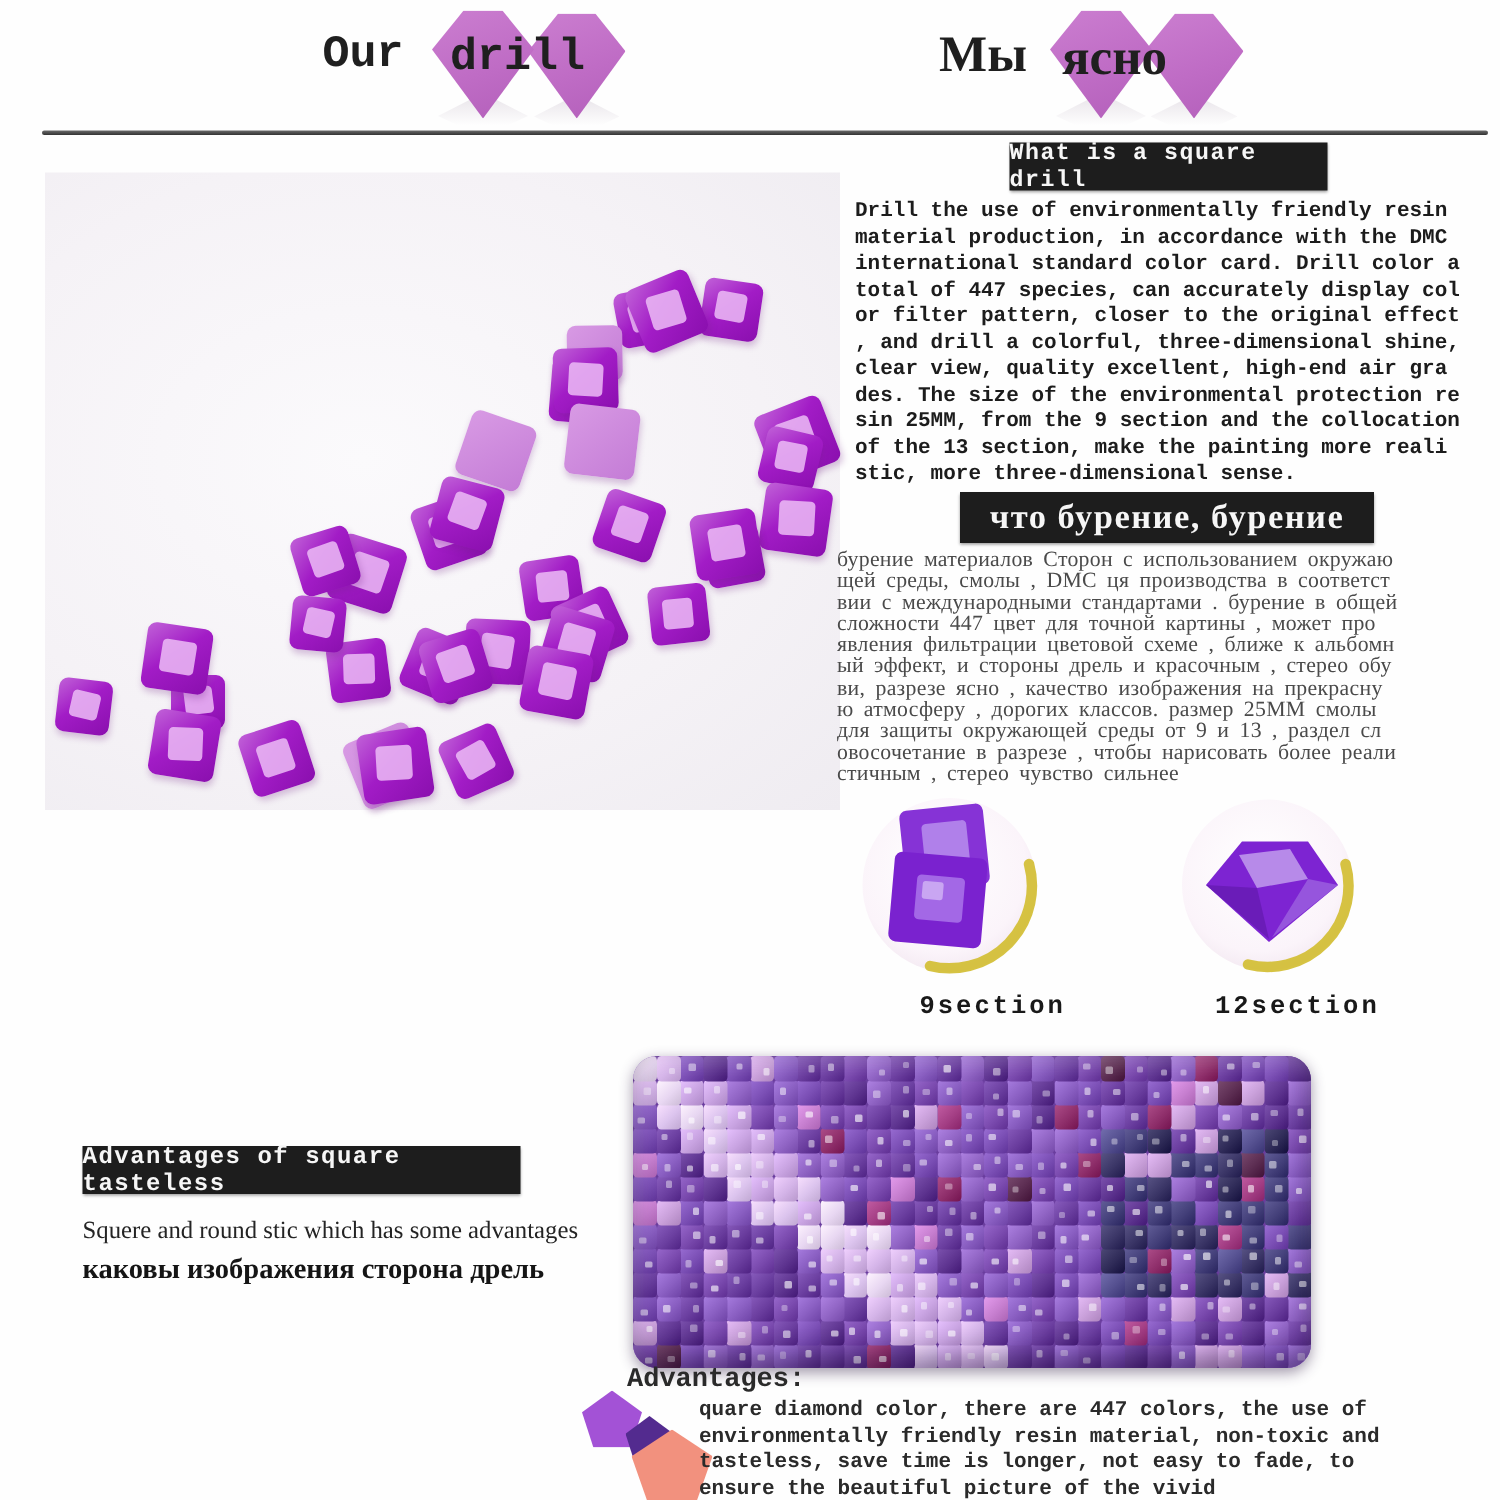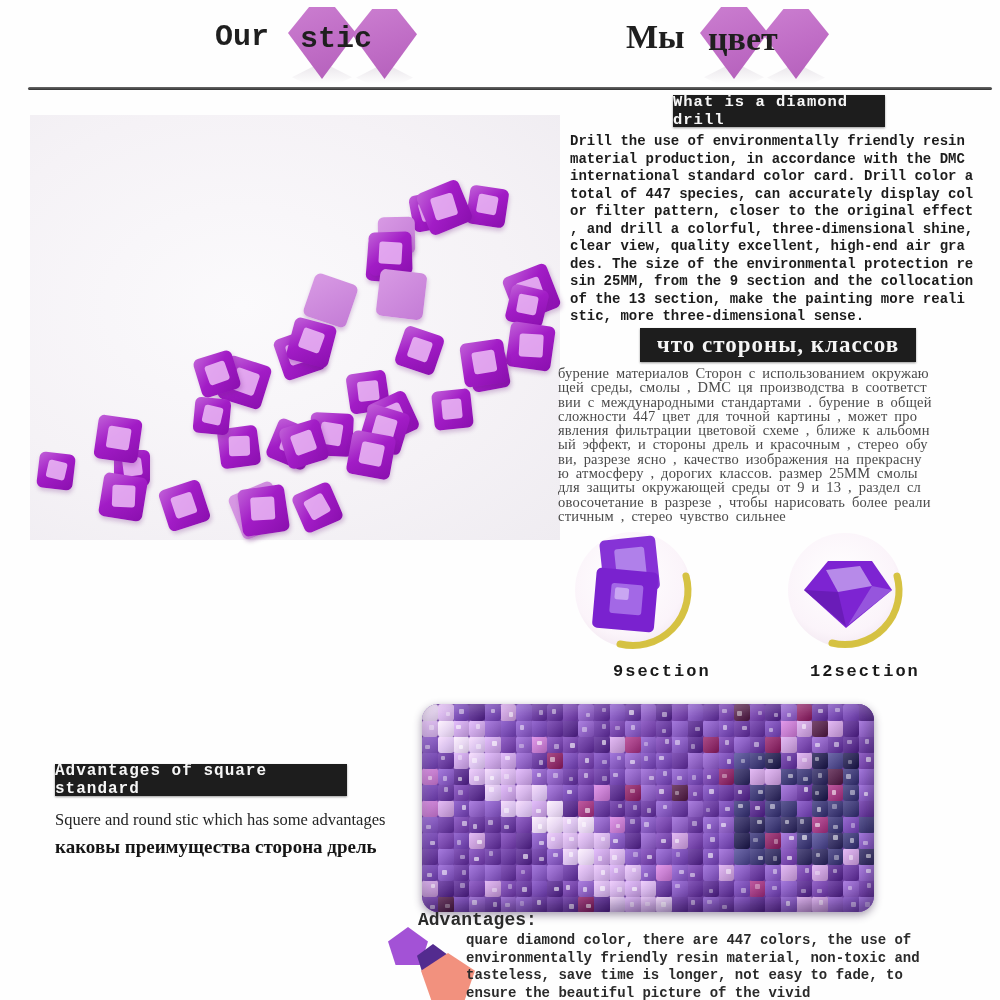--- a/index.html
+++ b/index.html
@@ -47,28 +47,28 @@
           box-shadow:inset 0 -8px 16px rgba(30,15,50,.35), inset 0 6px 10px rgba(255,255,255,.12);}
 </style>
 </head>
 <body>
 
 <div class="abs hdr-text" style="left:215px;top:20px;">Our</div>
 <div class="abs penta-down" style="left:288px;top:7px;width:68px;height:72px;z-index:2;"></div>
 <div class="abs penta-down" style="left:352px;top:9px;width:65px;height:70px;z-index:1;"></div>
 <div class="abs penta-reflect" style="left:292px;top:62px;width:60px;height:24px;"></div>
 <div class="abs penta-reflect" style="left:356px;top:63px;width:57px;height:23px;"></div>
-<div class="abs hdr-text" style="left:300px;top:22px;z-index:3;">stic</div>
+<div class="abs hdr-text" style="left:300px;top:22px;z-index:3;">drill</div>
 
 <div class="abs hdr-text-ru" style="left:626px;top:18px;">Мы</div>
 <div class="abs penta-down" style="left:700px;top:7px;width:68px;height:72px;z-index:2;"></div>
 <div class="abs penta-down" style="left:763px;top:9px;width:66px;height:70px;z-index:1;"></div>
 <div class="abs penta-reflect" style="left:704px;top:62px;width:60px;height:24px;"></div>
 <div class="abs penta-reflect" style="left:767px;top:63px;width:58px;height:23px;"></div>
-<div class="abs hdr-text-ru" style="left:708px;top:20px;z-index:3;">цвет</div>
+<div class="abs hdr-text-ru" style="left:708px;top:20px;z-index:3;">ясно</div>
 
 <div class="abs divider"></div>
 
 <div class="abs photo" id="drill-photo">
     <div class="gem" style="left: 437.539px; top: 72.0419px; width: 38.6294px; height: 38.6294px; transform: rotate(8.42653deg); background: linear-gradient(140deg, rgb(193, 98, 216) 0%, rgb(162, 28, 198) 45%, rgb(138, 15, 174) 100%);">
       <div class="facet" style="transform: rotate(2.0083deg);"></div>
     </div>
     <div class="gem" style="left: 380.573px; top: 78.2772px; width: 37.3014px; height: 37.3014px; transform: rotate(-10.534deg); background: linear-gradient(140deg, rgb(193, 98, 216) 0%, rgb(162, 28, 198) 45%, rgb(138, 15, 174) 100%);">
       <div class="facet" style="transform: rotate(-5.81808deg);"></div>
     </div>
@@ -162,36 +162,36 @@
     <div class="gem" style="left: 267.228px; top: 372px; width: 41.0466px; height: 41.0466px; transform: rotate(-23.5108deg); background: linear-gradient(140deg, rgb(193, 98, 216) 0%, rgb(162, 28, 198) 45%, rgb(138, 15, 174) 100%);">
       <div class="facet" style="transform: rotate(-5.81022deg);"></div>
     </div>
     <div class="gem" style="left: 203.857px; top: 372px; width: 46.7434px; height: 46.7434px; transform: rotate(-22.2266deg); background: linear-gradient(135deg, rgb(216, 154, 228), rgb(196, 124, 214));"></div>
     <div class="gem" style="left: 209.779px; top: 372px; width: 46.8283px; height: 46.8283px; transform: rotate(-8.5195deg); background: linear-gradient(140deg, rgb(193, 98, 216) 0%, rgb(162, 28, 198) 45%, rgb(138, 15, 174) 100%);">
       <div class="facet" style="transform: rotate(5.22638deg);"></div>
     </div>
   </div>
 
 <div class="abs blackbox bb-mono" style="left:673px;top:95px;width:212px;height:32px;font-size:15.5px;letter-spacing:1px;">
-  <span>What is a diamond drill</span>
+  <span>What is a square drill</span>
 </div>
 <div class="abs para-en" style="left:570px;top:133px;width:420px;">Drill the use of environmentally friendly resin
 material production, in accordance with the DMC
 international standard color card. Drill color a
 total of 447 species, can accurately display col
 or filter pattern, closer to the original effect
 , and drill a colorful, three-dimensional shine,
 clear view, quality excellent, high-end air gra
 des. The size of the environmental protection re
 sin 25MM, from the 9 section and the collocation
 of the 13 section, make the painting more reali
 stic, more three-dimensional sense.</div>
 
 <div class="abs blackbox bb-serif" style="left:640px;top:328px;width:276px;height:34px;font-size:23px;letter-spacing:1px;">
-  <span>что стороны, классов</span>
+  <span>что бурение, бурение</span>
 </div>
 <div class="abs para-ru" style="left:558px;top:366px;width:420px;">бурение материалов Сторон с использованием окружаю
 щей среды, смолы , DMC ця производства в соответст
 вии с международными стандартами . бурение в общей
 сложности 447 цвет для точной картины , может про
 явления фильтрации цветовой схеме , ближе к альбомн
 ый эффект, и стороны дрель и красочным , стерео обу
 ви, разрезе ясно , качество изображения на прекрасну
 ю атмосферу , дорогих классов. размер 25ММ смолы
 для защиты окружающей среды от 9 и 13 , раздел сл
@@ -233,24 +233,24 @@
   <g>
     <polygon points="22,62 46,33 90,33 110,62 64,100" fill="#7d24d2"></polygon>
     <polygon points="44,42 78,38 90,58 56,64" fill="#b78ae9"></polygon>
     <polygon points="90,58 110,62 66,97" fill="#9655dd"></polygon>
     <polygon points="22,62 56,64 64,98" fill="#6a1cb8"></polygon>
   </g>
 </svg>
 <div class="abs sec-label" style="left:810px;top:662px;">12section</div>
 
 <div class="abs blackbox bb-mono" style="left:55px;top:764px;width:292px;height:32px;font-size:16px;letter-spacing:1px;">
-  <span>Advantages of square standard</span>
+  <span>Advantages of square tasteless</span>
 </div>
 <div class="abs adv-line-en" style="left:55px;top:810px;">Squere and round stic which has some advantages</div>
-<div class="abs adv-line-ru" style="left:55px;top:836px;">каковы преимущества сторона дрель</div>
+<div class="abs adv-line-ru" style="left:55px;top:836px;">каковы изображения сторона дрель</div>
 
 <div class="abs mosaic" id="mosaic">
     <div class="mcell" style="left: 436.414px; top: 192px; width: 16.1862px; height: 16.6px; border-radius: 3px; background: linear-gradient(135deg, rgb(168, 125, 224) 0%, rgb(138, 95, 194) 55%, rgb(110, 67, 166) 100%);">
       <span style="left: 6.76596px; top: 6.49628px; width: 4.5px; height: 4.5px; opacity: 0.472453;"></span>
     </div>
     <div class="mcell" style="left: 420.828px; top: 192px; width: 16.1862px; height: 16.6px; border-radius: 3px; background: linear-gradient(135deg, rgb(153, 109, 211) 0%, rgb(123, 79, 181) 55%, rgb(95, 51, 153) 100%);">
       <span style="left: 8.66118px; top: 6.04178px; width: 4.5px; height: 4.5px; opacity: 0.615581;"></span>
     </div>
     <div class="mcell" style="left: 405.241px; top: 192px; width: 16.1862px; height: 16.6px; border-radius: 3px; background: linear-gradient(135deg, rgb(175, 131, 227) 0%, rgb(145, 101, 197) 55%, rgb(117, 73, 169) 100%);"></div>
     <div class="mcell" style="left: 389.655px; top: 192px; width: 16.1862px; height: 16.6px; border-radius: 3px; background: linear-gradient(135deg, rgb(231, 190, 248) 0%, rgb(201, 160, 218) 55%, rgb(173, 132, 190) 100%);">

